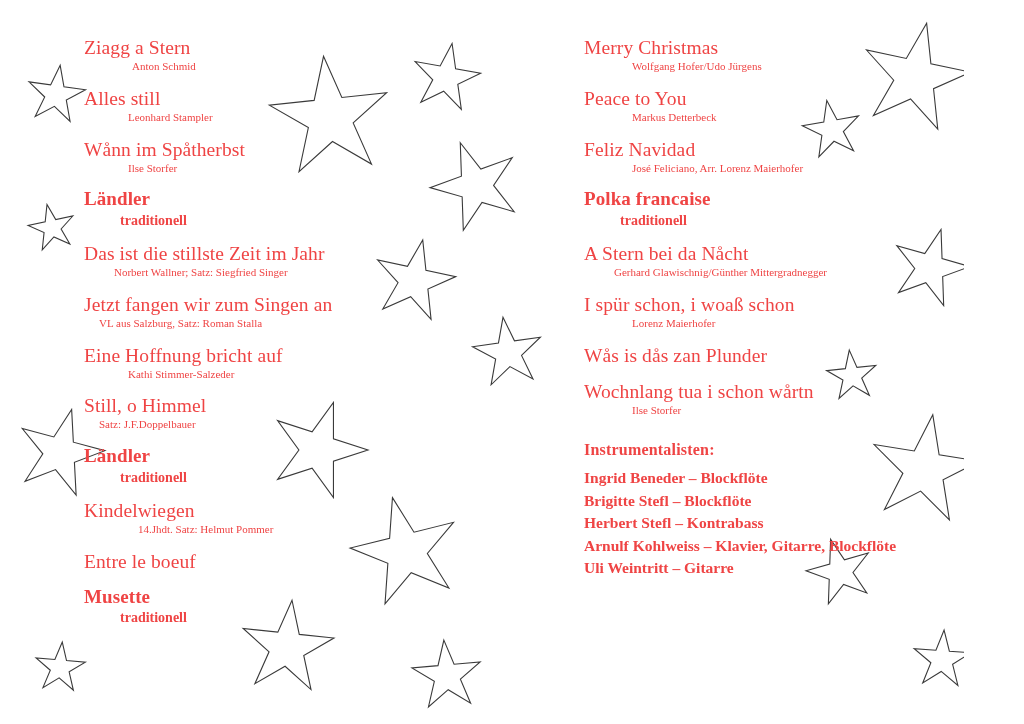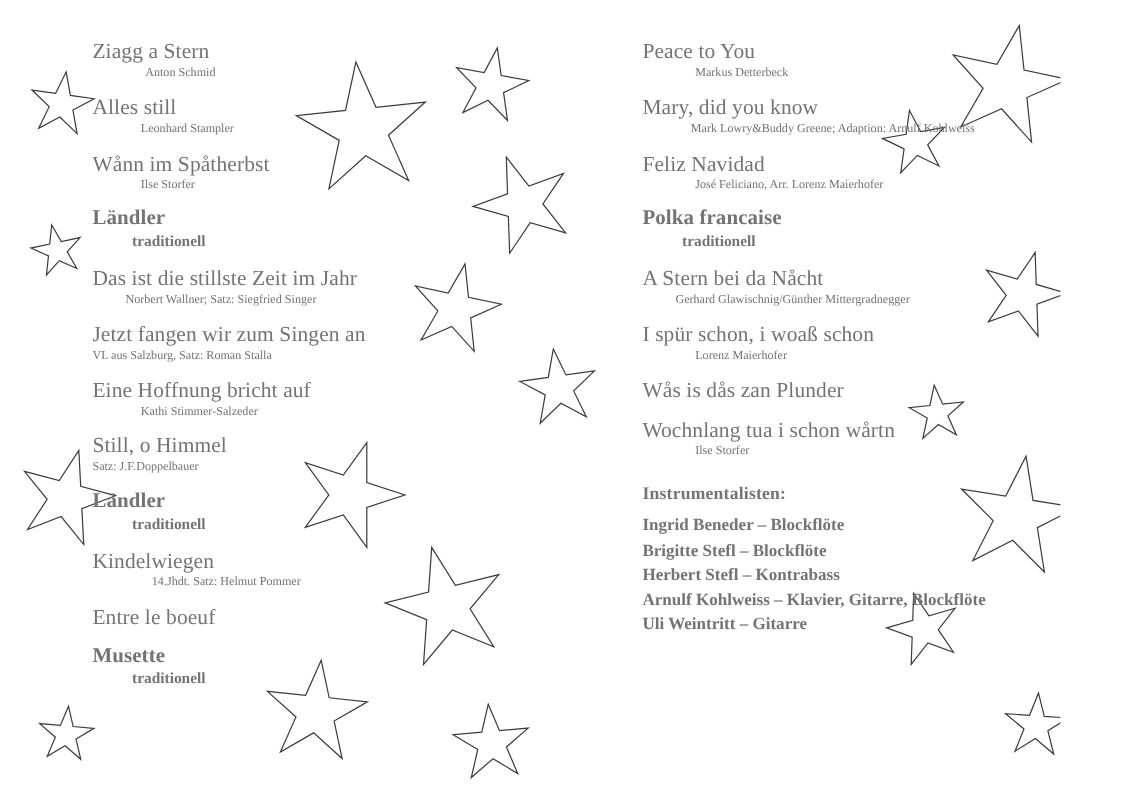--- a/index.html
+++ b/index.html
@@ -7,21 +7,21 @@
     padding: 0;
     background: #ffffff;
   }
   #page {
     position: relative;
     width: 964px;
     height: 724px;
     background: #ffffff;
     overflow: hidden;
     font-family: "Liberation Serif", serif;
-    color: #737373;
+    color: #ef4444;
   }
   #stars-layer {
     position: absolute;
     left: 0;
     top: 0;
     width: 1024px;
     height: 724px;
     pointer-events: none;
   }
   #stars-layer svg {
@@ -74,21 +74,21 @@
   .entry.bold .subtitle {
     font-weight: bold;
     font-size: 14px;
   }
   
   .ind-1 .subtitle { padding-left: 44px; }
   .ind-2 .subtitle { padding-left: 48px; }
   .ind-3 .subtitle { padding-left: 30px; }
   .ind-4 .subtitle { padding-left: 36px; }
   .ind-5 .subtitle { padding-left: 54px; }
-  .ind-0 .subtitle { padding-left: 0; }
+  .ind-0 .subtitle { padding-left: 0; margin-left: 15px; }
 
   .section-head {
     font-size: 16px;
     font-weight: bold;
     margin-top: 24px;
     margin-bottom: 8px;
     letter-spacing: 0.2px;
   }
   .player {
     font-size: 15.5px;
@@ -179,26 +179,26 @@
           <div class="entry ind-4 bold">
             <div class="title">Musette</div>
             <div class="subtitle">traditionell</div>
           </div>
         </div>
     </div>
 
     <div class="column col-right">
       <div id="right-list">
           <div class="entry ind-2">
+            <div class="title">Merry Christmas</div>
+            <div class="subtitle">Wolfgang Hofer/Udo Jürgens</div>
+          </div>
+          <div class="entry ind-2">
             <div class="title">Peace to You</div>
             <div class="subtitle">Markus Detterbeck</div>
-          </div>
-          <div class="entry ind-1">
-            <div class="title">Mary, did you know</div>
-            <div class="subtitle">Mark Lowry&amp;Buddy Greene; Adaption: Arnulf Kohlweiss</div>
           </div>
           <div class="entry ind-2">
             <div class="title">Feliz Navidad</div>
             <div class="subtitle">José Feliciano, Arr. Lorenz Maierhofer</div>
           </div>
           <div class="entry ind-4 bold">
             <div class="title">Polka francaise</div>
             <div class="subtitle">traditionell</div>
           </div>
           <div class="entry ind-3">

